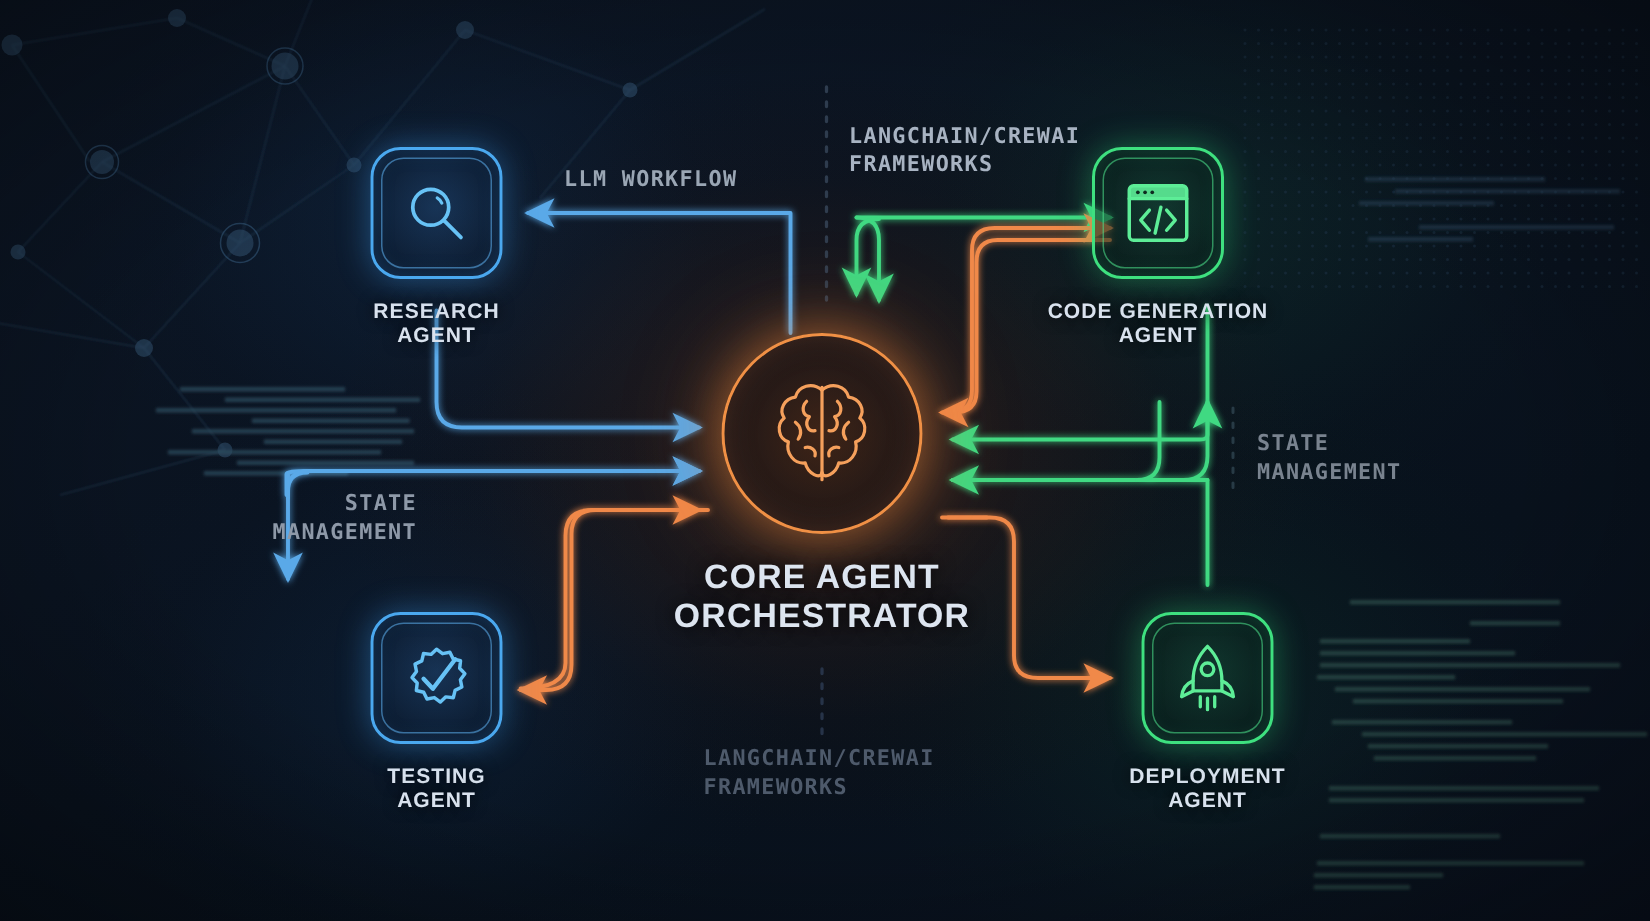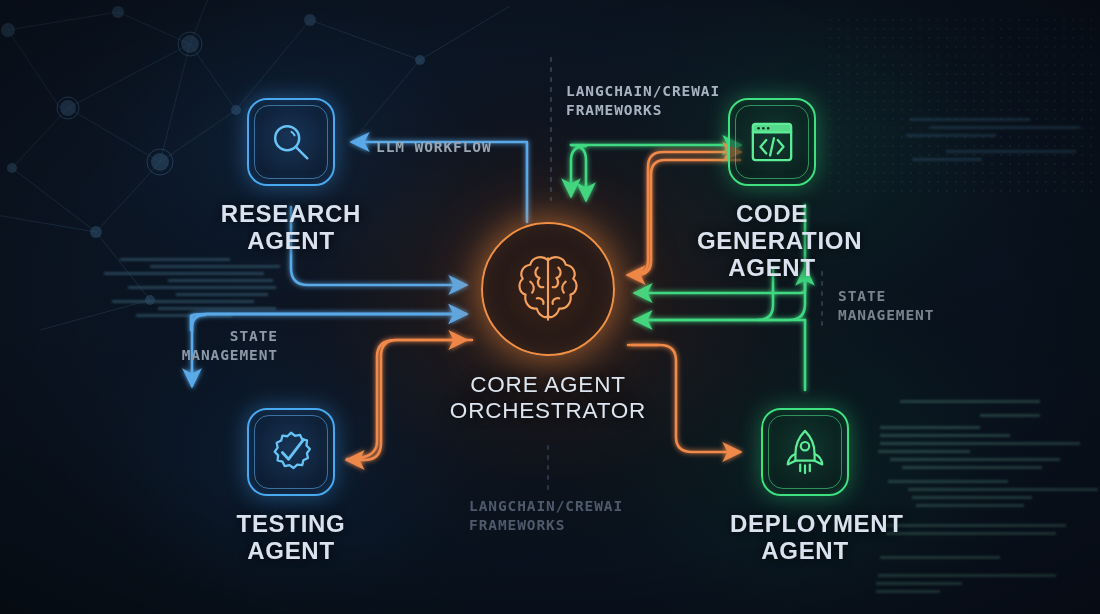--- a/index.html
+++ b/index.html
@@ -40,21 +40,21 @@
   }
   .tile .inner-ring {
     position: absolute;
     inset: 5px;
     border-radius: 15px;
     border: 1px solid;
     opacity: .55;
   }
   .node-label {
     margin-top: 14px;
-    font-size: 24px;
+    font-size: 14px;
     font-weight: 700;
     letter-spacing: 0.7px;
     line-height: 1.13;
     color: #d9e2ee;
     text-shadow: 0 0 10px rgba(0,0,0,.8);
     white-space: pre-line;
   }
   
   .tile.blue {
     border-color: #4aa8ef;
@@ -84,39 +84,39 @@
     margin: 0 auto;
     border-radius: 50%;
     border: 2.5px solid #f09045;
     background: radial-gradient(circle at 50% 50%, rgba(80,42,20,0.55) 0%, rgba(30,20,18,0.45) 65%, rgba(15,18,28,0.2) 100%);
     box-shadow: 0 0 34px rgba(240,140,60,0.55), 0 0 70px rgba(235,120,50,0.28), inset 0 0 22px rgba(230,120,55,0.20);
     display: flex; align-items: center; justify-content: center;
   }
   .hub-label {
     margin-top: 16px;
     font-size: 22.5px;
-    font-weight: 400;
+    font-weight: 700;
     letter-spacing: 0.8px;
     line-height: 1.15;
     color: #dde5f0;
     text-shadow: 0 0 12px rgba(0,0,0,.85);
     white-space: pre-line;
   }
 
   
   .edge-label {
     position: absolute;
     font-family: "DejaVu Sans Mono", monospace;
     font-size: 14.5px;
     letter-spacing: 0.9px;
     line-height: 1.33;
     white-space: pre-line;
     font-weight: bold;
   }
-  .lbl-llm       { left: 376px; top: 111px; color: #9aa6b4; margin-top: 27px; }
+  .lbl-llm       { left: 376px; top: 111px; color: #9aa6b4; }
   .lbl-fw-top    { left: 566px; top: 82px;  color: #a8b3c2; }
   .lbl-sm-left   { left: 154px; top: 327px; color: #8e99a8; text-align: right; width: 124px; }
   .lbl-sm-right  { left: 838px; top: 287px; color: #79838f; }
   .lbl-fw-bottom { left: 469px; top: 497px; color: #4e5a6b; }
 </style>
 </head>
 <body>
 
 <div id="stage">
 

